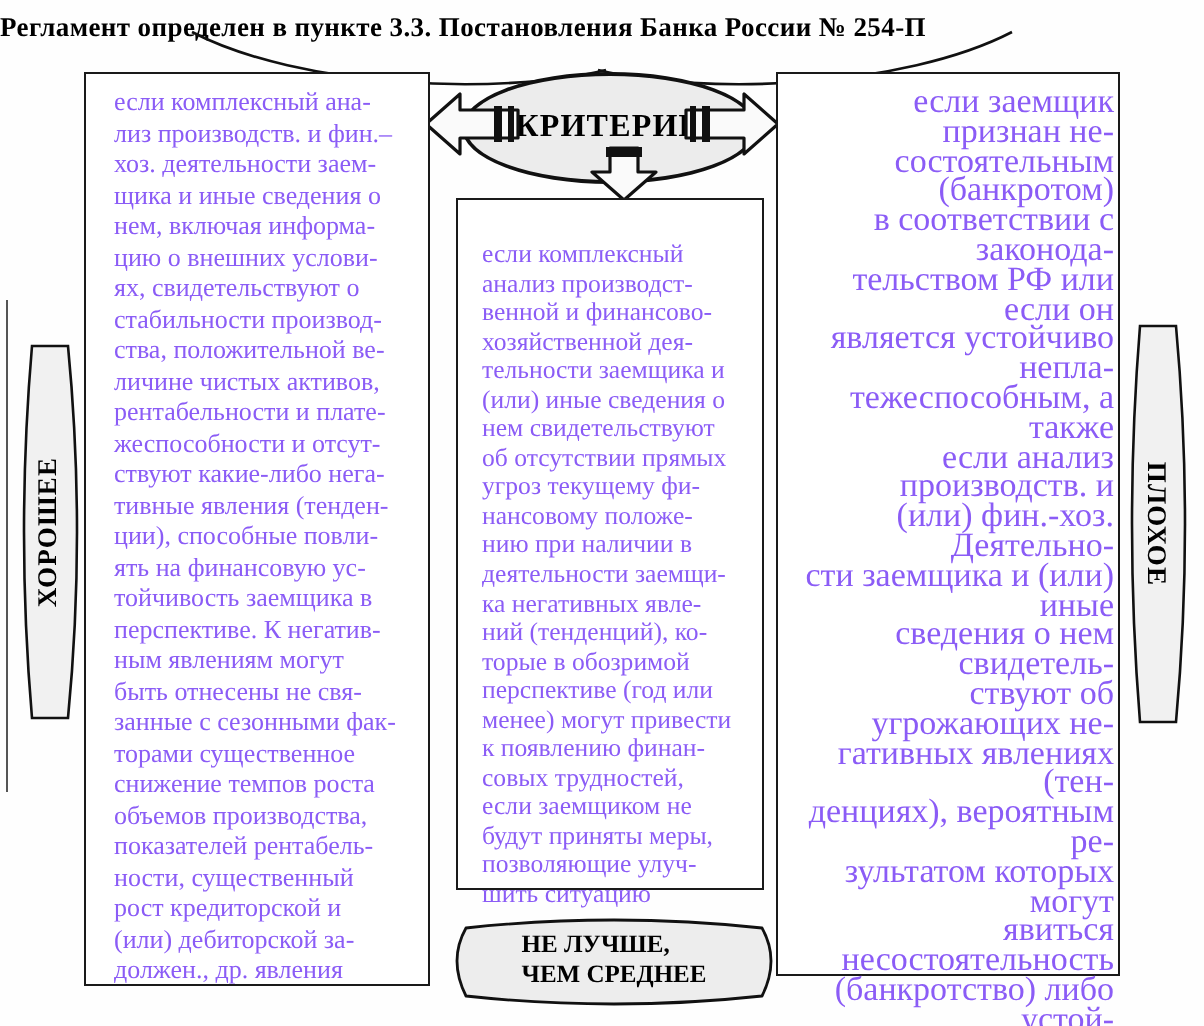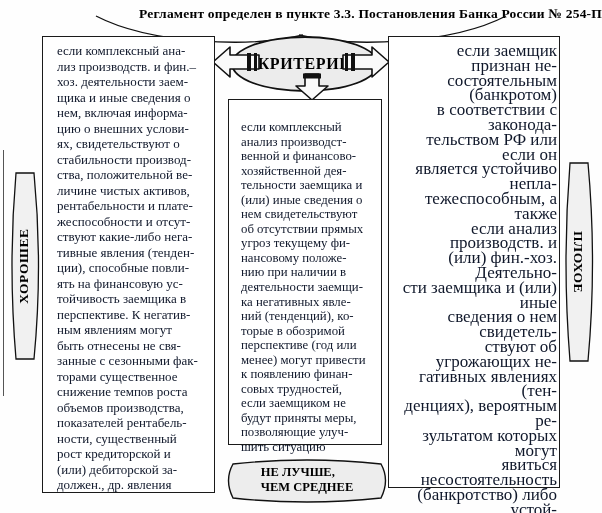--- a/index.html
+++ b/index.html
@@ -1,22 +1,22 @@
 <!DOCTYPE html>
 <html><head>
 <meta charset="utf-8">
 <style>
   html,body{margin:0;padding:0;background:#fff;}
   .page{position:relative;width:602px;height:513px;background:#fefefe;
         font-family:"Liberation Serif",serif;color:#000;overflow:hidden;}
-  .title{position:absolute;top:6px;left:0;width:100%;text-align:right;
+  .title{position:absolute;top:6px;left:0;width:100%;text-align:left;
          font-weight:bold;font-size:13.5px;letter-spacing:.2px;}
   .abs{position:absolute;}
   .box{position:absolute;box-sizing:border-box;border:1.4px solid #1a1a1a;background:#fff;
-       white-space:pre-line;color:#0f172a;}
+       white-space:pre-line;color:#8b5cf6;}
   .box-left{left:42px;top:36px;width:173px;height:457px;padding:6px 2px 0 14px;
             font-size:13px;line-height:15.5px;}
   .box-mid{left:228px;top:99px;width:154px;height:346px;padding:20px 2px 0 12px;
            font-size:12.8px;line-height:14.55px;}
   .box-right{left:388px;top:36px;width:172px;height:452px;padding:7px 2px 0 10px;
              font-size:17px;line-height:14.8px;text-align:right;}
   .ellipse{position:absolute;left:231px;top:36px;width:144px;height:52px;
            border:2px solid #111;border-radius:50%;background:#ececec;
            display:flex;align-items:center;justify-content:center;
            font-weight:bold;font-size:16px;letter-spacing:.6px;}

